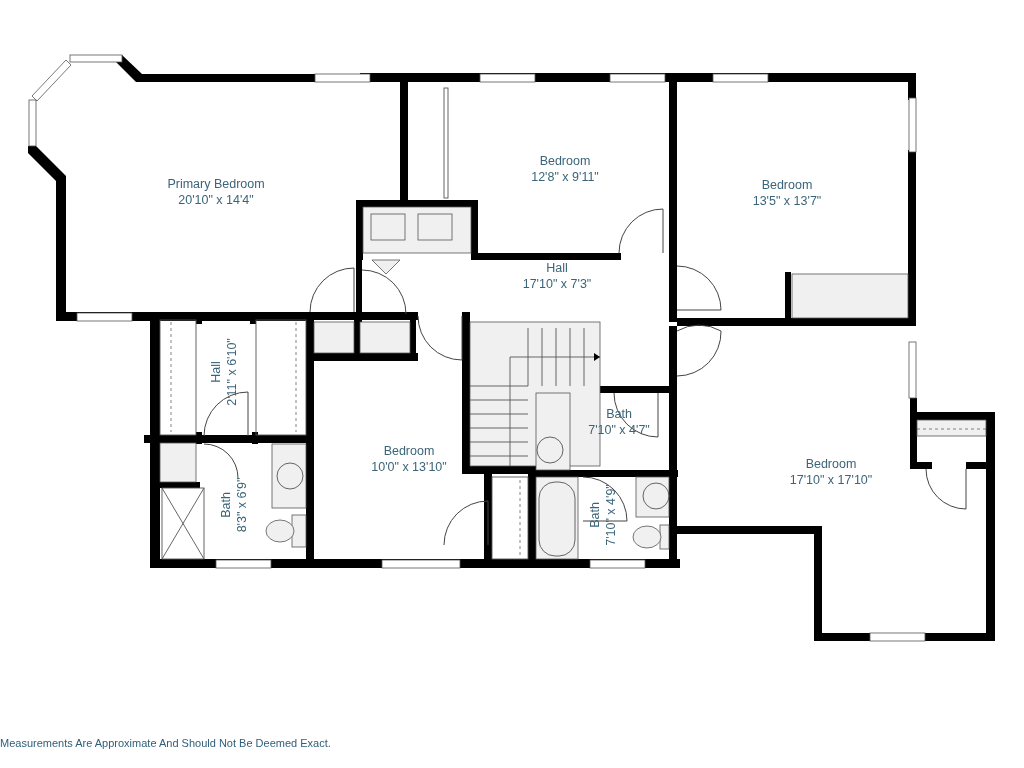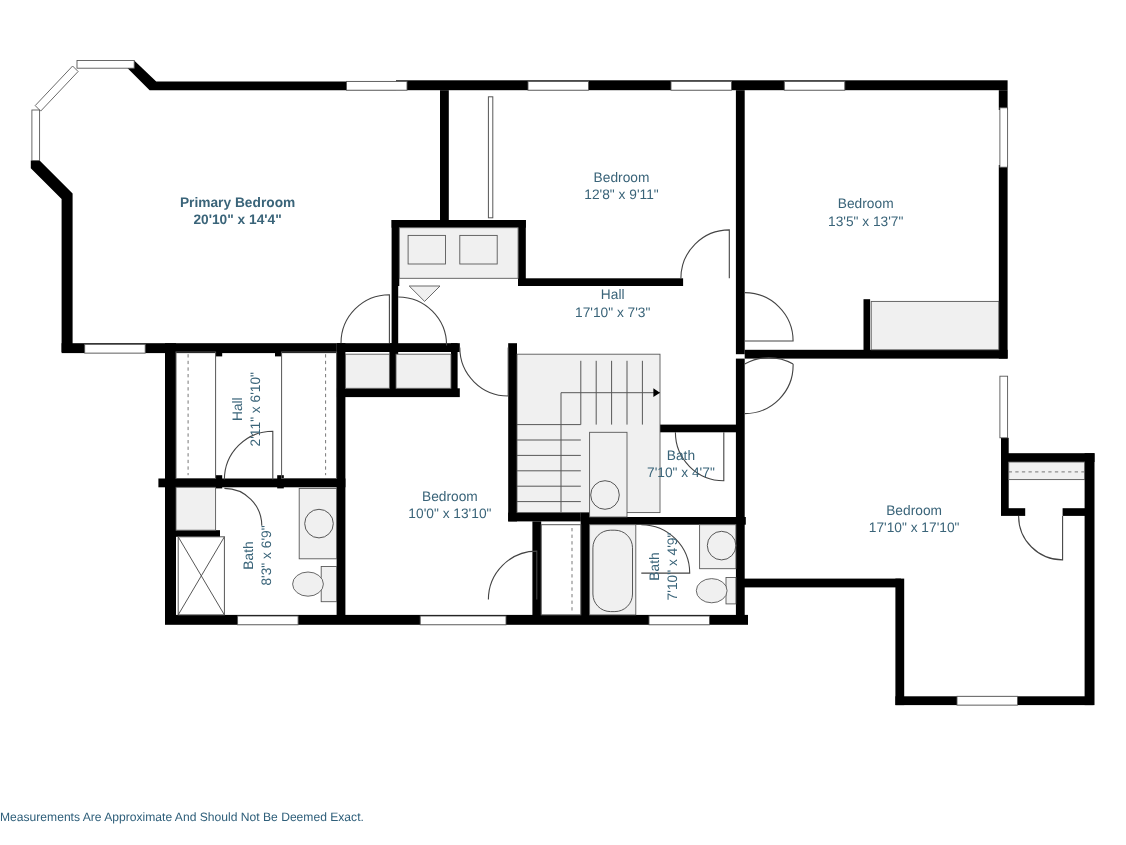--- a/index.html
+++ b/index.html
@@ -169,21 +169,21 @@
     <path class="door" d="M204,436 A44,44 0 0 1 248,392 L248,436"></path>
     <path class="door" d="M204,444 A34,34 0 0 1 238,478"></path>
     <path class="door" d="M444,545 A44,44 0 0 1 488,501 L488,545"></path>
     <path class="door" d="M614,393 A44,44 0 0 0 658,437 L658,393"></path>
     <path class="door" d="M583,477 A44,44 0 0 1 627,521 L583,521"></path>
     <path class="door" d="M926,469 A40,40 0 0 0 966,509 L966,469"></path>
     <polygon class="fix" points="372,260 400,260 386,274"></polygon>
   </g>
 </svg>
 
-<div class="label" style="left:216px;top:192px;font-weight:bold;">
+<div class="label" style="left:216px;top:192px;">
   <span>Primary Bedroom</span>
   <span>20'10" x 14'4"</span>
 </div>
 <div class="label" style="left:565px;top:169px;">
   <span>Bedroom</span>
   <span>12'8" x 9'11"</span>
 </div>
 <div class="label" style="left:787px;top:193px;">
   <span>Bedroom</span>
   <span>13'5" x 13'7"</span>

